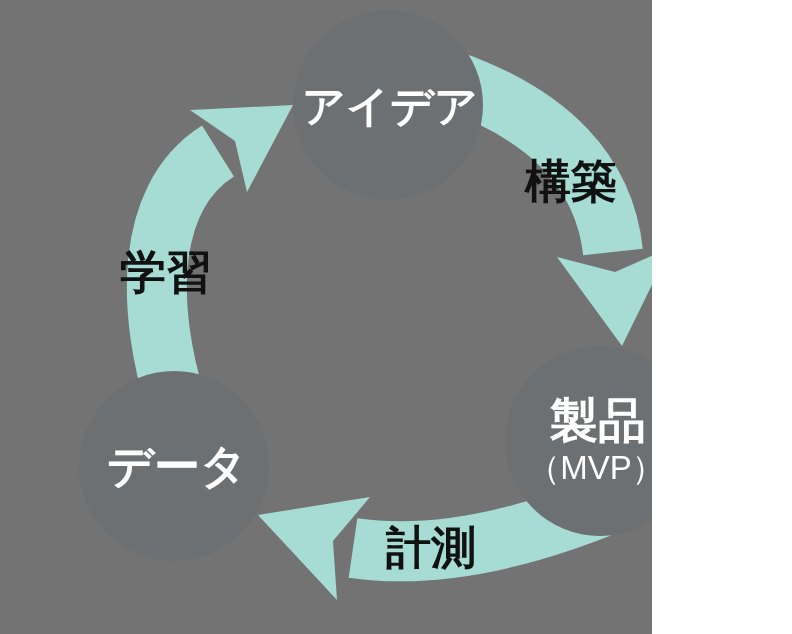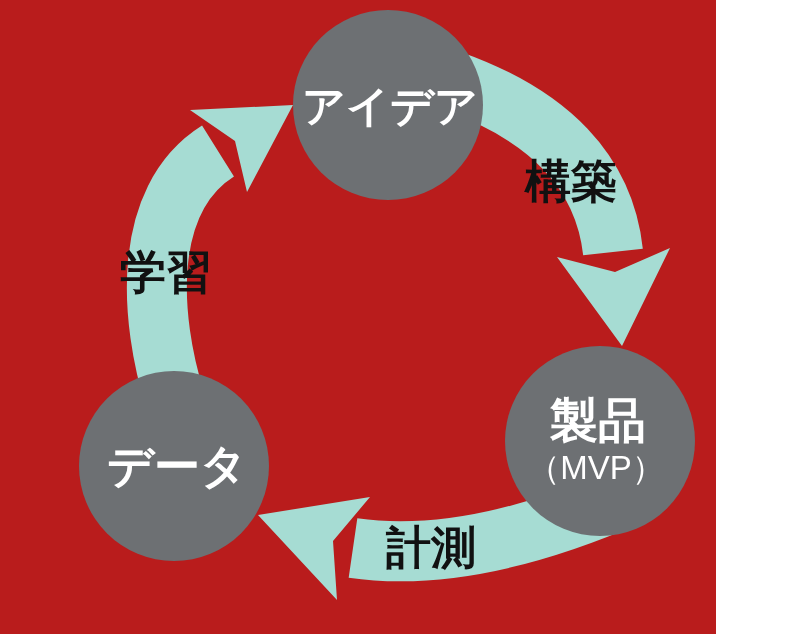--- a/index.html
+++ b/index.html
@@ -1,20 +1,20 @@
 <!DOCTYPE html>
 <html><head>
 <meta charset="utf-8">
 <style>
   html, body { margin: 0; padding: 0; background: #ffffff; }
   .stage {
     position: relative;
-    width: 716px;
+    width: 652px;
     height: 634px;
-    background: #b91c1c;
+    background: #737373;
     overflow: hidden;
     font-family: "Liberation Sans", "DejaVu Sans", sans-serif;
   }
   svg { display: block; }
   .shaft { fill: none; stroke-width: 60; stroke-linecap: butt; }
   text {
     font-family: "Liberation Sans", "DejaVu Sans", sans-serif;
     text-anchor: middle;
     dominant-baseline: central;
     font-weight: 700;

